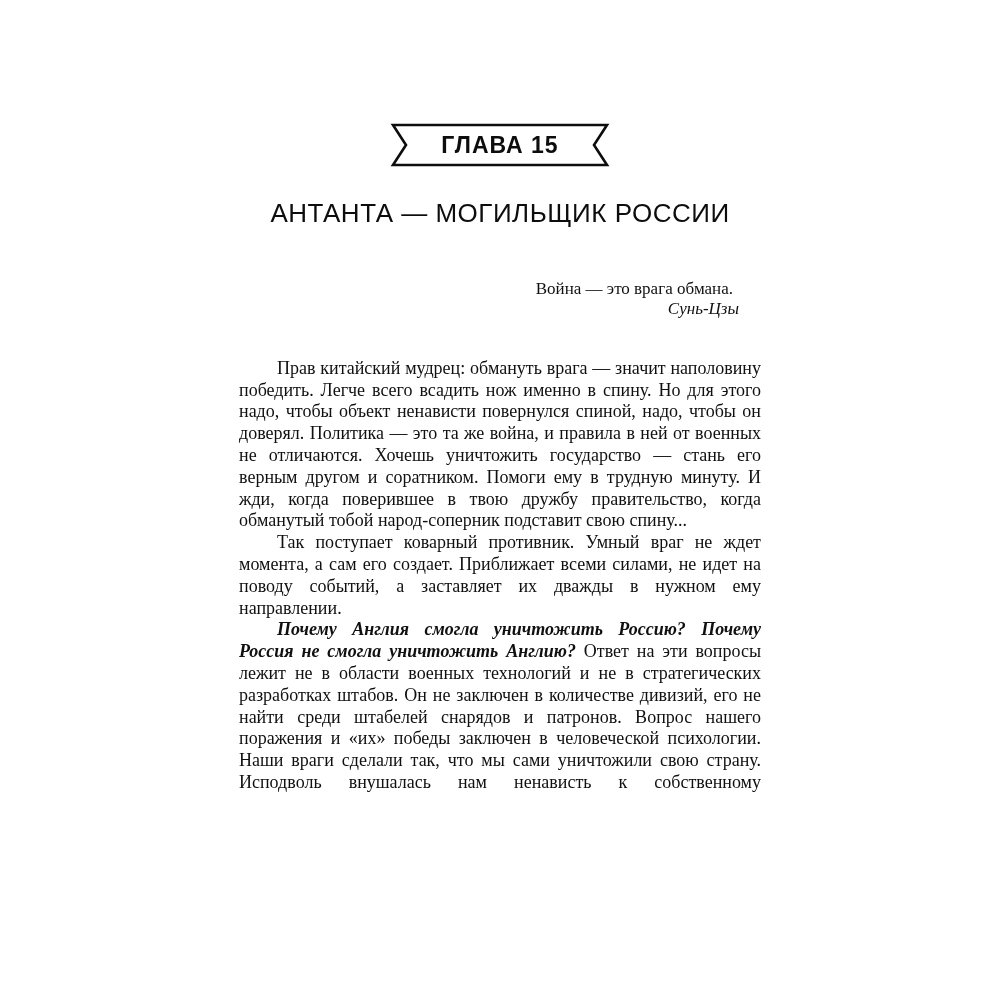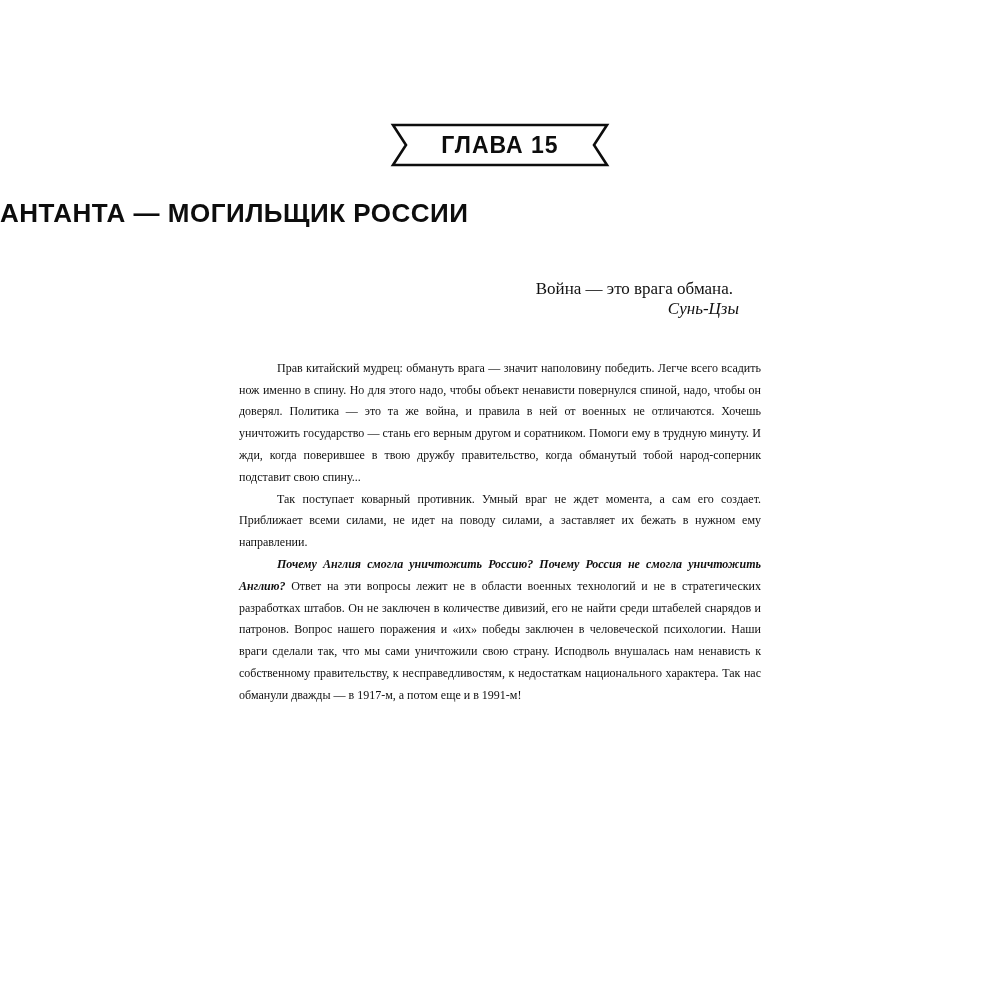--- a/index.html
+++ b/index.html
@@ -35,22 +35,23 @@
     align-items: center;
     justify-content: center;
     font-family: "Liberation Sans", sans-serif;
     font-weight: 700;
     font-size: 23px;
     letter-spacing: 1px;
     color: #0d0d0d;
   }
   .title {
     margin: 30px 0 0 0;
+    text-align: center;
     font-family: "Liberation Sans", sans-serif;
-    font-weight: 700;
+    font-weight: 400;
     font-size: 26px;
     letter-spacing: 0.5px;
     color: #0d0d0d;
   }
   .content {
     width: 522px;
     margin: 0 auto;
   }
   .epigraph {
     margin-top: 50px;
@@ -60,21 +61,21 @@
     line-height: 1.2;
   }
   .epigraph-quote {
     padding-right: 6px;
   }
   .epigraph-author {
     font-style: italic;
   }
   .body-text {
     margin-top: 38px;
-    font-size: 12px;
+    font-size: 18px;
     line-height: 21.8px;
     text-align: justify;
     hyphens: auto;
     -webkit-hyphens: auto;
   }
   .body-text p {
     margin: 0;
     text-indent: 38px;
   }
   .body-text strong {
@@ -110,21 +111,21 @@
 
   <div class="content">
 
     <div class="epigraph">
       <div class="epigraph-quote">Война — это врага обмана.</div>
       <div class="epigraph-author">Сунь-Цзы</div>
     </div>
 
     <div class="body-text">
       <p>Прав китайский мудрец: обмануть врага — значит наполовину победить. Легче всего всадить нож именно в спину. Но для этого надо, чтобы объект ненависти повернулся спиной, надо, чтобы он доверял. Политика — это та же война, и правила в ней от военных не отличаются. Хочешь уничтожить государство — стань его верным другом и соратником. Помоги ему в трудную минуту. И жди, когда поверившее в твою дружбу правительство, когда обманутый тобой народ-соперник подставит свою спину...</p>
-      <p>Так поступает коварный противник. Умный враг не ждет момента, а сам его создает. Приближает всеми силами, не идет на поводу силами, а заставляет их бежать в нужном ему направлении.</p>
+      <p>Так поступает коварный противник. Умный враг не ждет момента, а сам его создает. Приближает всеми силами, не идет на поводу событий, а заставляет их дважды в нужном ему направлении.</p>
       <p><strong>Почему Англия смогла уничтожить Россию? Почему Россия не смогла уничтожить Англию?</strong> <span>Ответ на эти вопросы лежит не в области военных технологий и не в стратегических разработках штабов. Он не заключен в количестве дивизий, его не найти среди штабелей снарядов и патронов. Вопрос нашего поражения и «их» победы заключен в человеческой психологии. Наши враги сделали так, что мы сами уничтожили свою страну. Исподволь внушалась нам ненависть к собственному правительству, к несправедливостям, к недостаткам национального характера. Так нас обманули дважды — в 1917-м, а потом еще и в 1991-м!</span></p>
     </div>
 
   </div>
 
   <div class="page-number">305</div>
 
 </div>
 
 </body></html>

